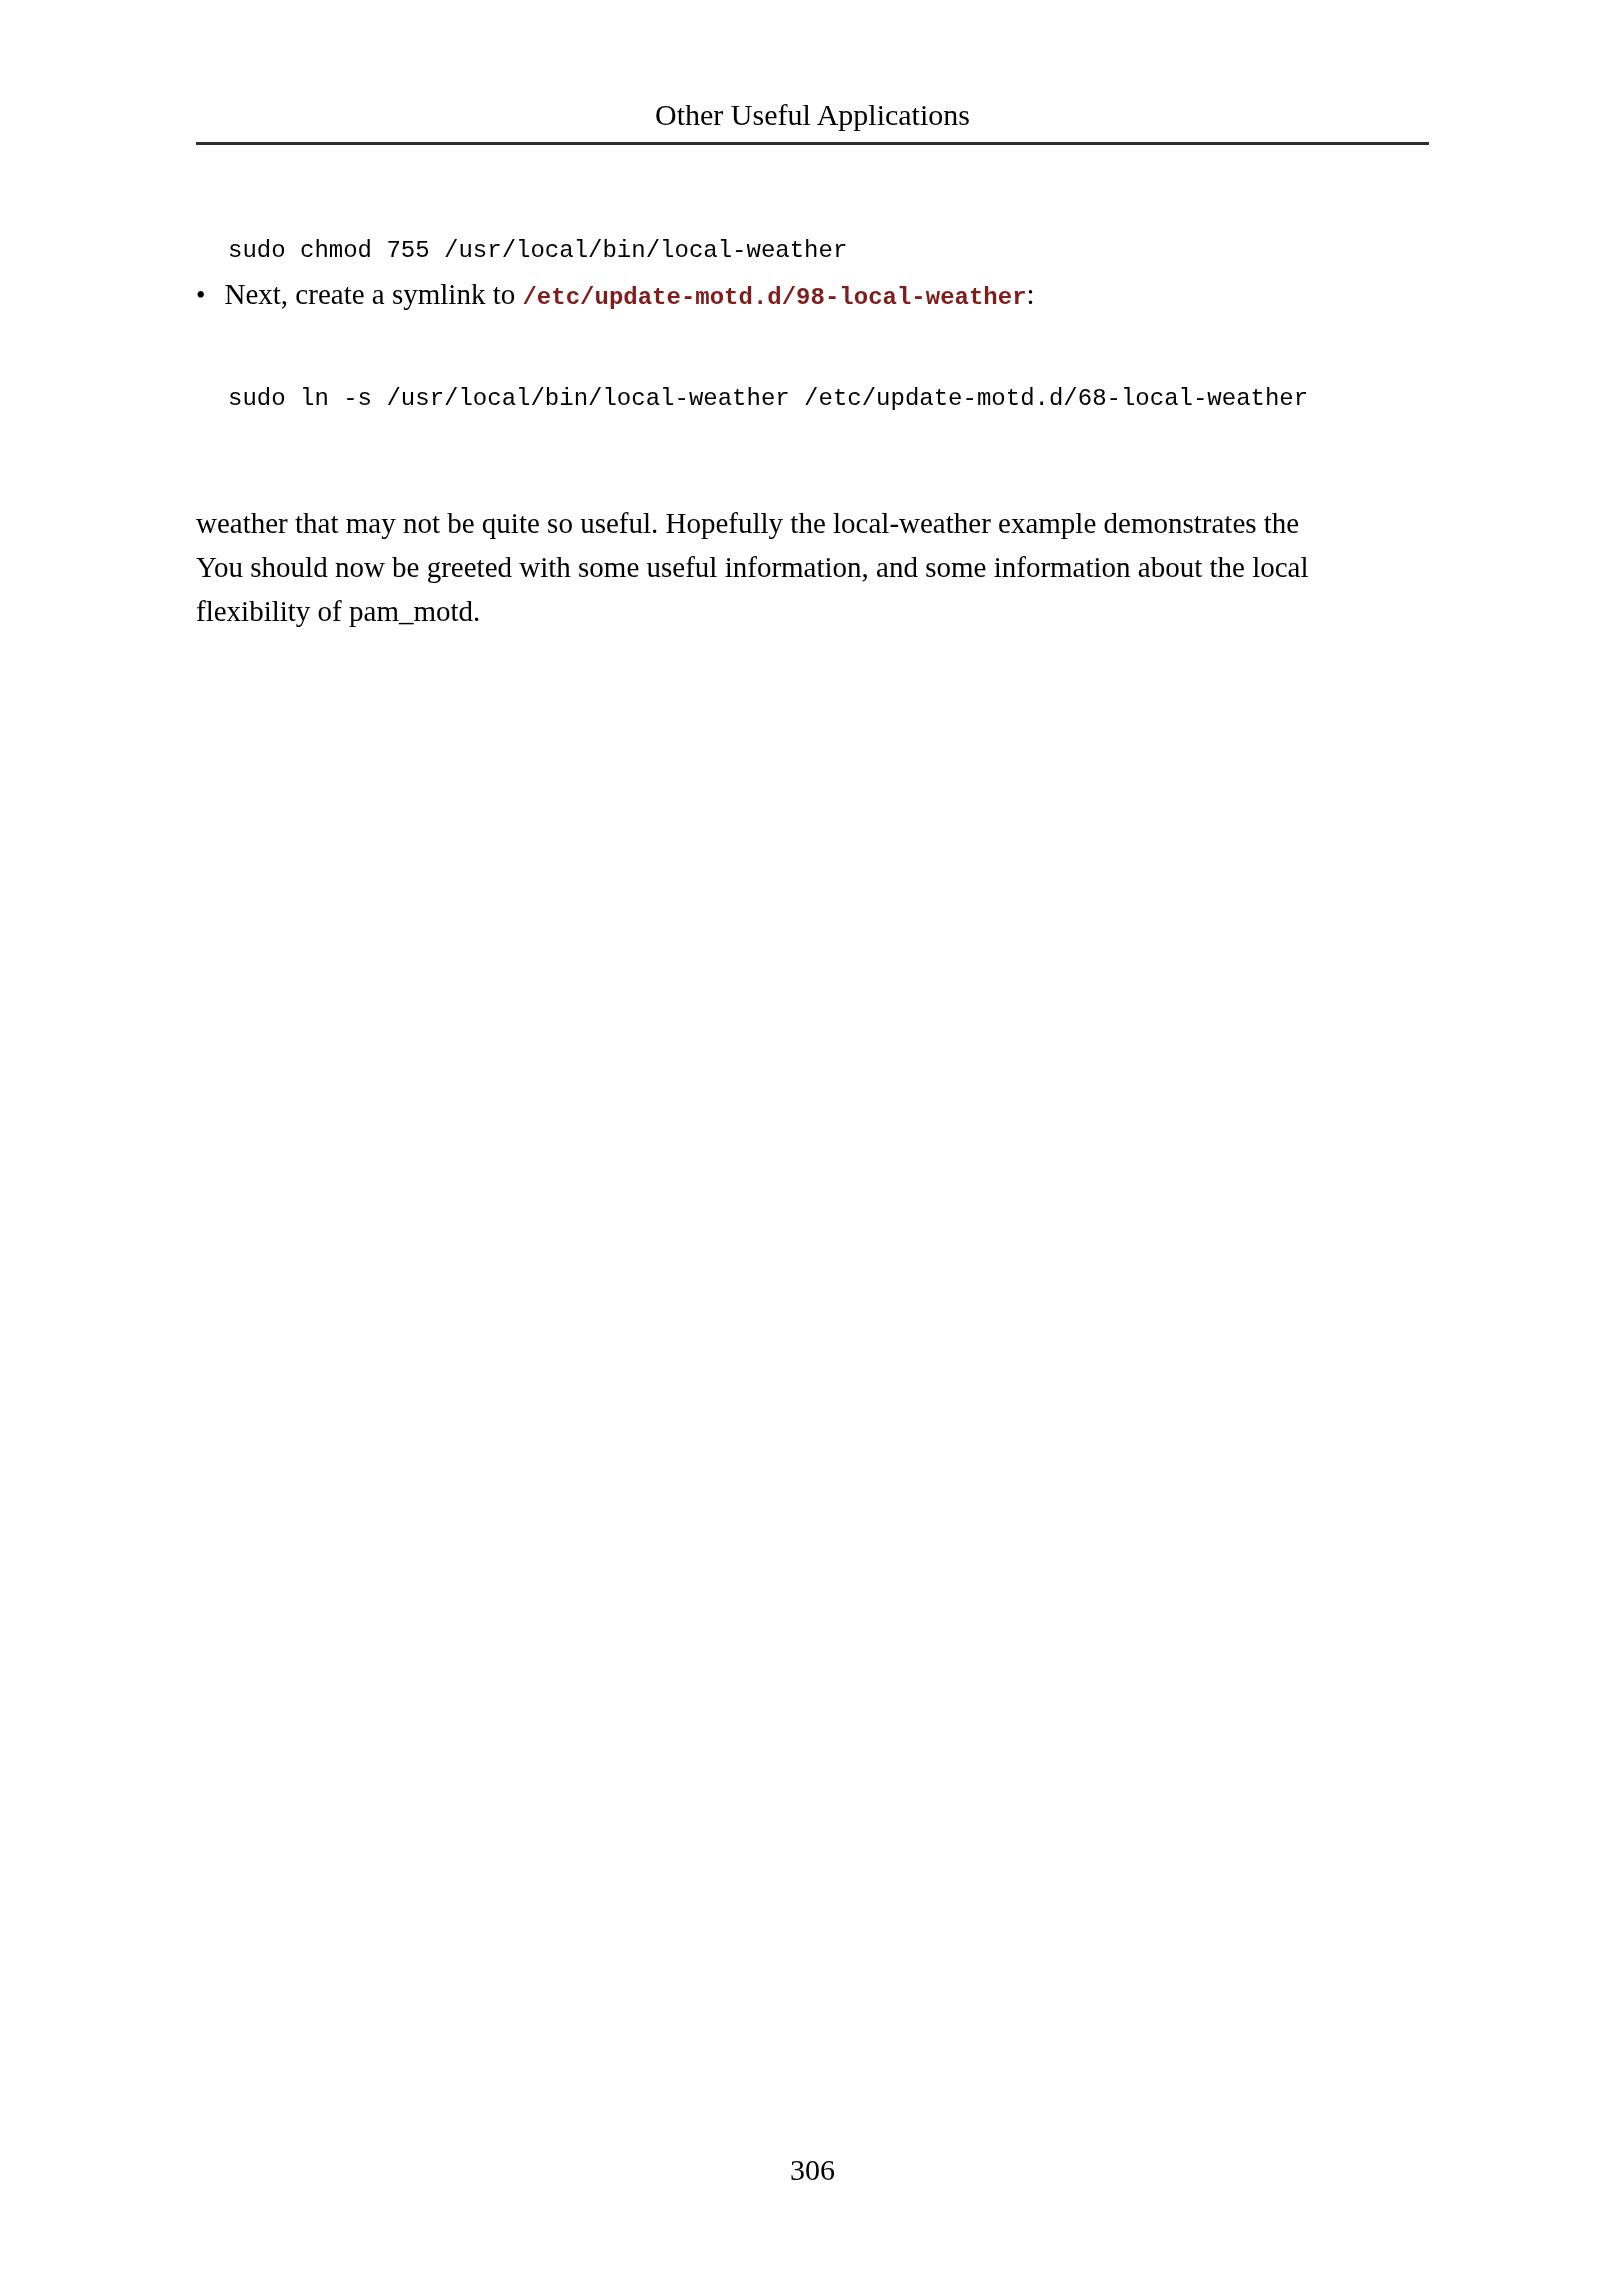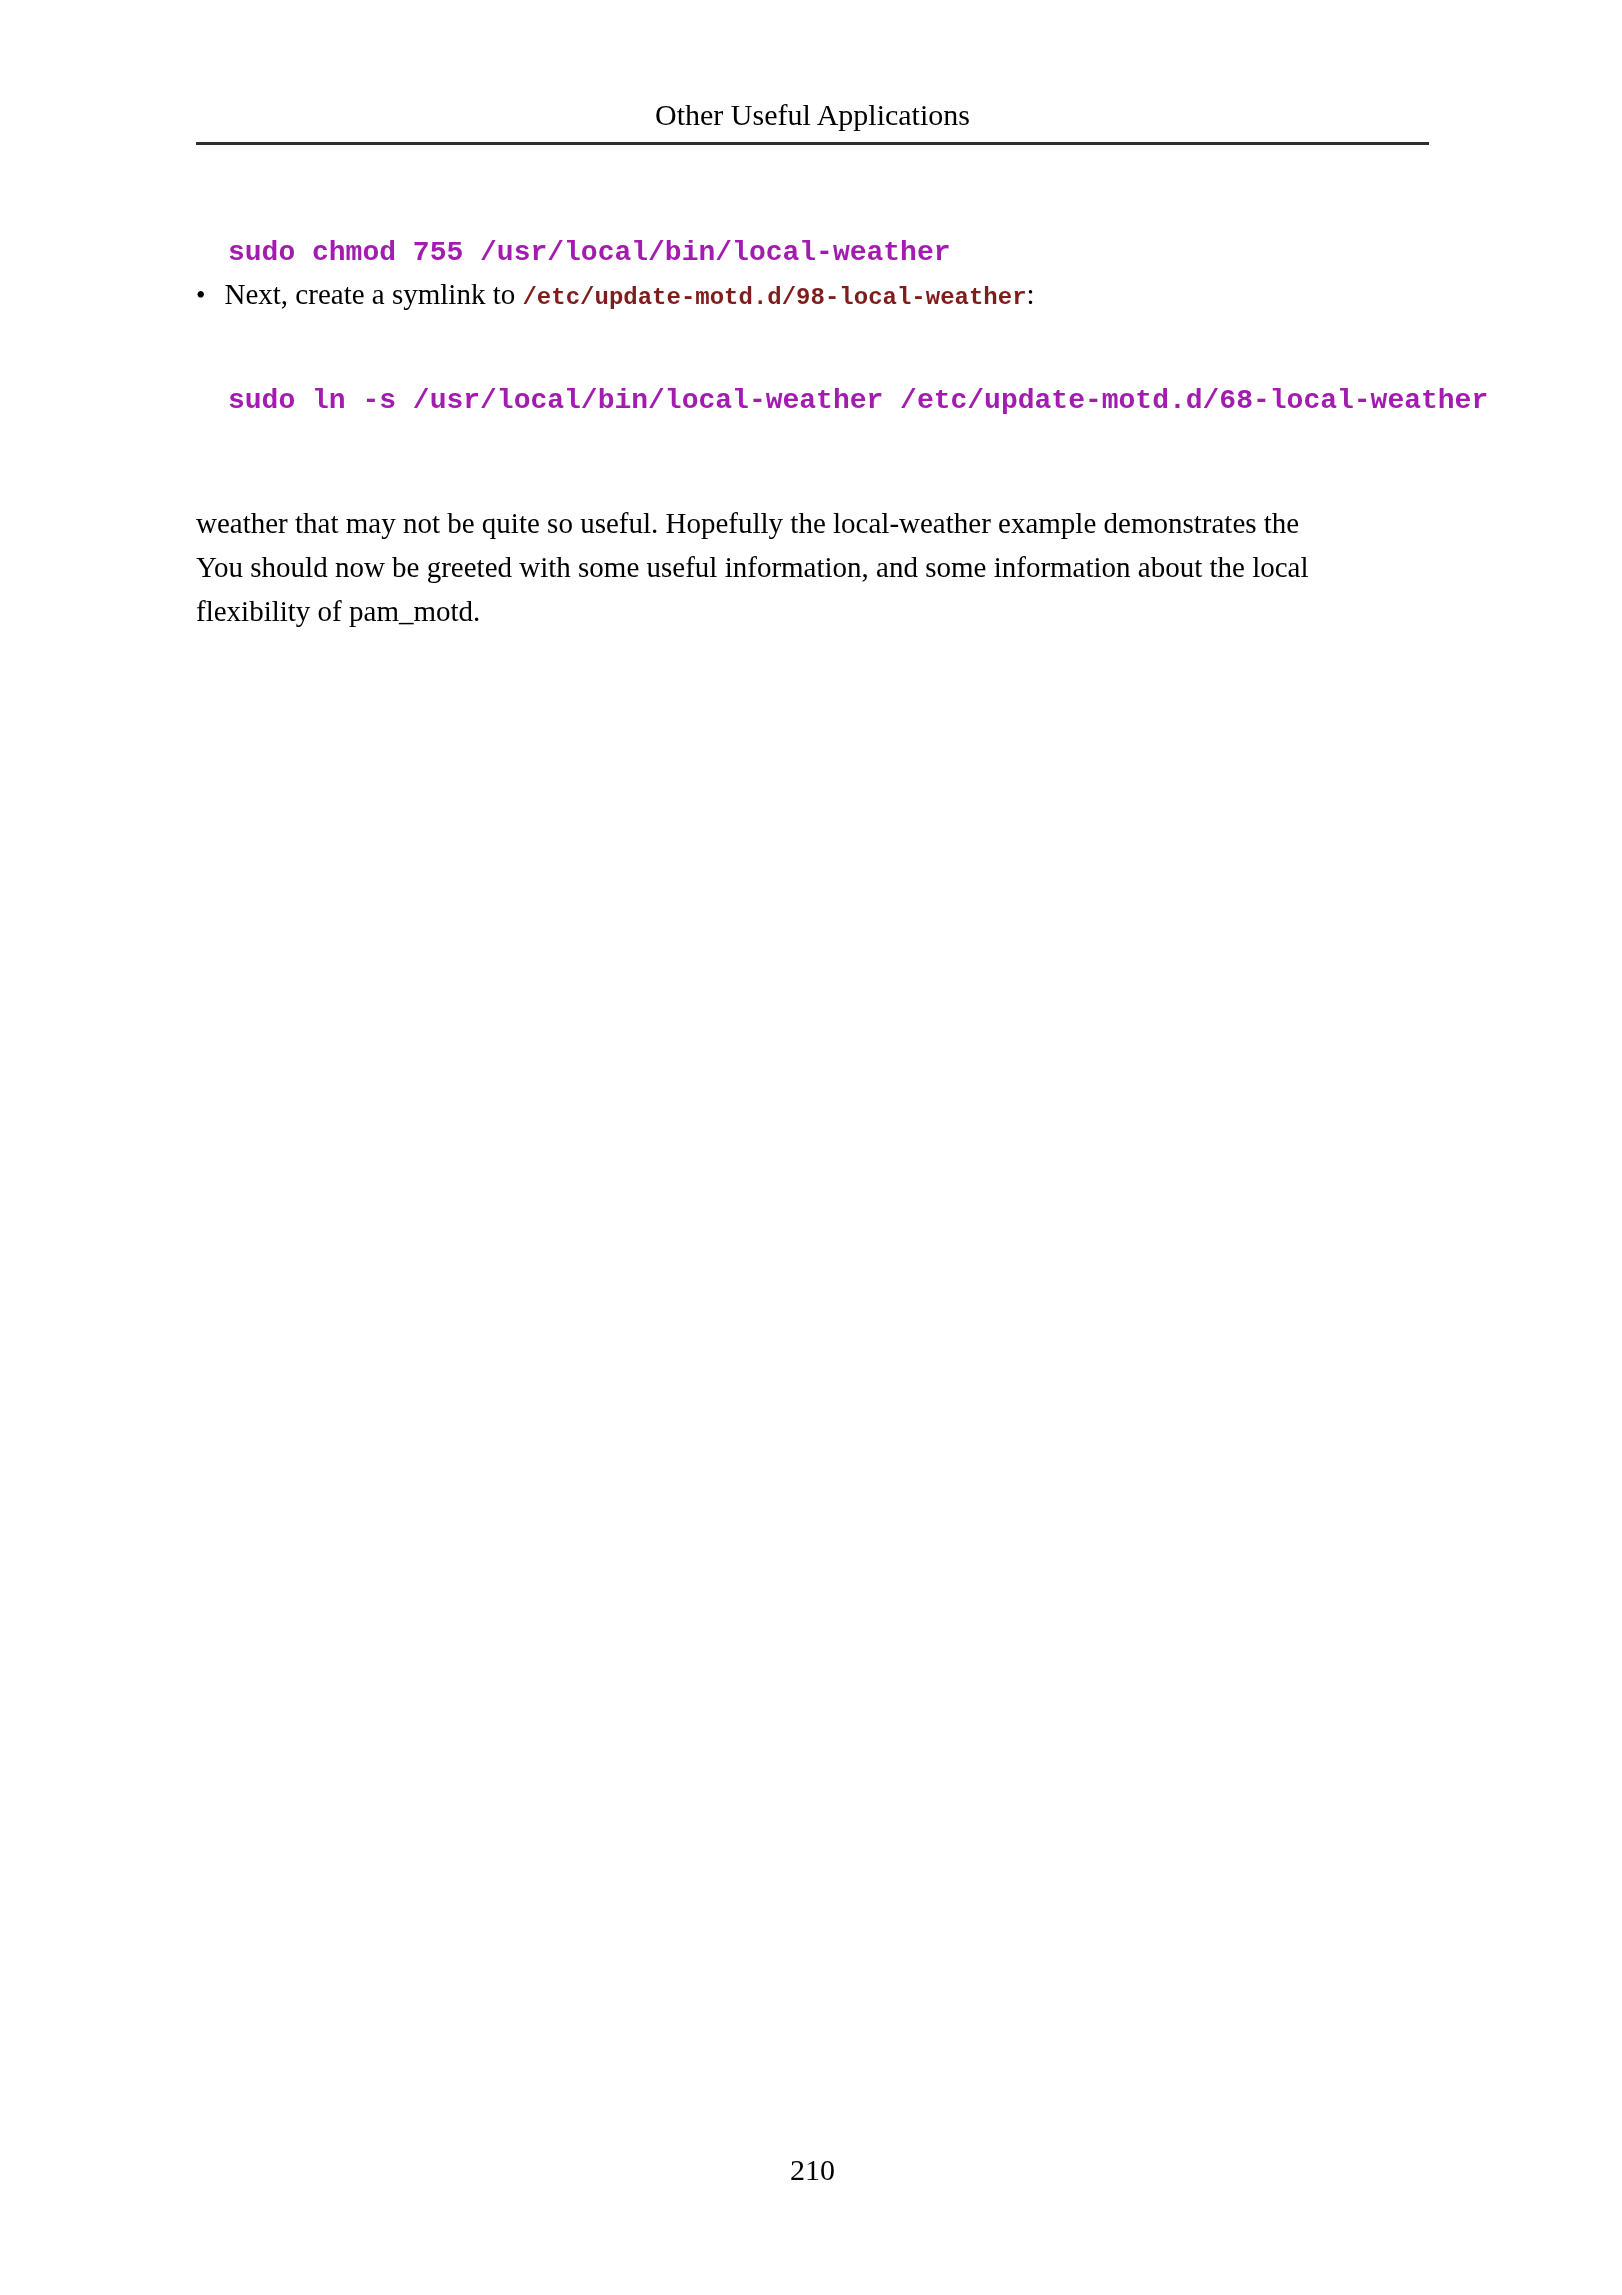--- a/index.html
+++ b/index.html
@@ -32,24 +32,24 @@
     left: 196px;
     width: 1233px;
     height: 3.2px;
     background: #2e2e2e;
   }
   .code-line {
     position: absolute;
     left: 228px;
     margin: 0;
     font-family: "Liberation Mono", monospace;
-    font-weight: bold;
-    font-size: 28px;
+    font-weight: normal;
+    font-size: 24px;
     line-height: 1;
-    color: #a21caf;
+    color: #000000;
     white-space: pre;
   }
   .code-1 { top: 239px; }
   .code-2 { top: 387px; }
   .bullet-row {
     position: absolute;
     left: 196px;
     font-size: 29px;
     line-height: 1;
     white-space: nowrap;
@@ -109,17 +109,17 @@
   <pre class="code-line code-2">sudo ln -s /usr/local/bin/local-weather /etc/update-motd.d/68-local-weather</pre>
 
 
   <div class="paragraph">
     <div class="para-line">weather that may not be quite so useful. Hopefully the local-weather example demonstrates the</div>
     <div class="para-line">You should now be greeted with some useful information, and some information about the local</div>
     <div class="para-line">flexibility of pam_motd.</div>
   </div>
 
   <div class="page-number">
-    <span>210</span>
+    <span>306</span>
   </div>
 
 </div>
 
 
 </body></html>

